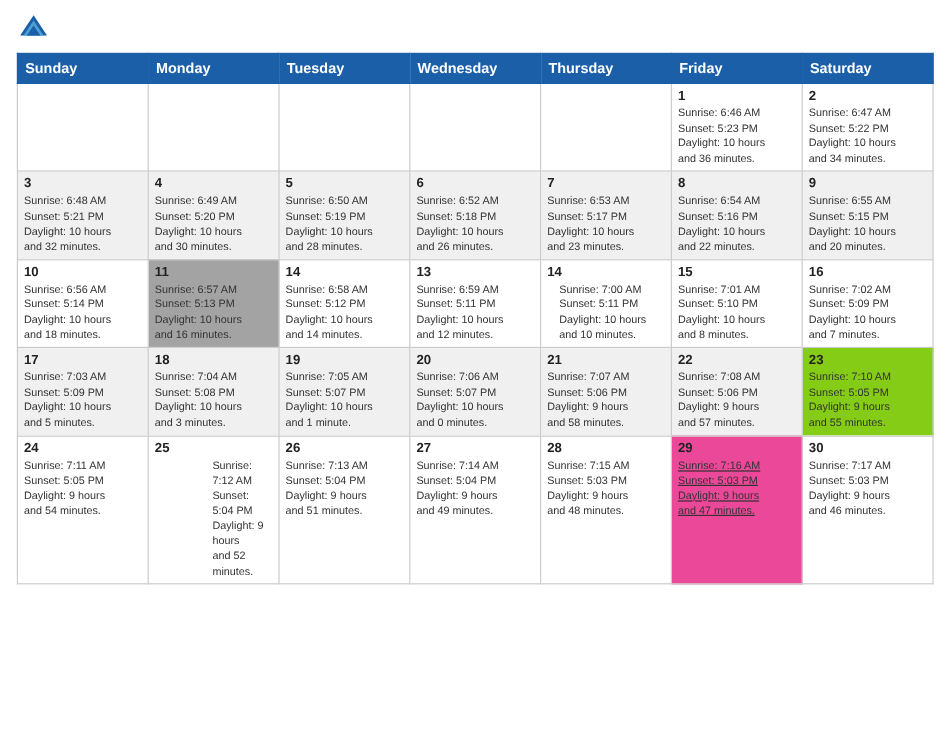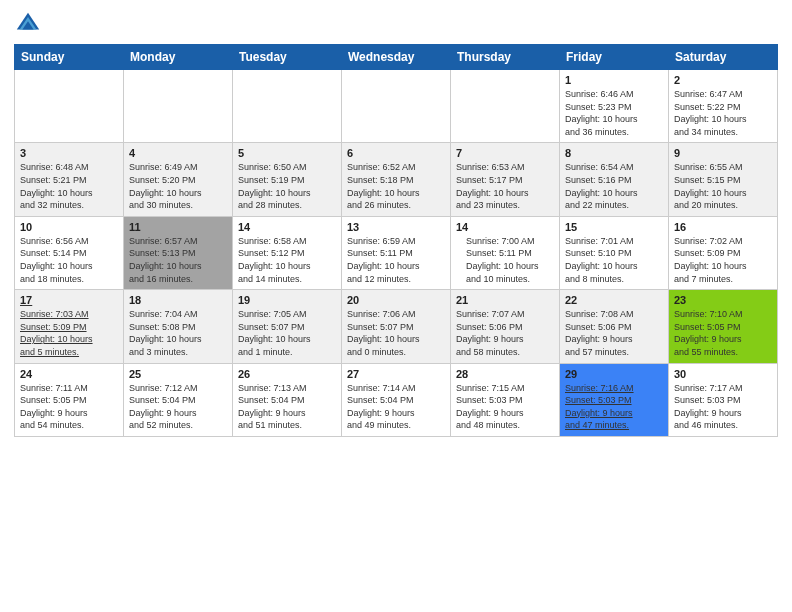--- a/index.html
+++ b/index.html
@@ -252,21 +252,21 @@
           </td>
           <td style="background: rgb(255, 255, 255);">
             <span class="day-num">16</span>
             <div class="day-info" style="white-space: pre-line;">Sunrise: 7:02 AM
 Sunset: 5:09 PM
 Daylight: 10 hours
 and 7 minutes.</div>
           </td>
         </tr>
         <tr class="row-even">
-          <td style="background: rgb(240, 240, 240); text-decoration: underline;">
+          <td style="background: rgb(240, 240, 240);">
             <span class="day-num">17</span>
             <div class="day-info" style="white-space: pre-line;">Sunrise: 7:03 AM
 Sunset: 5:09 PM
 Daylight: 10 hours
 and 5 minutes.</div>
           </td>
           <td style="background: rgb(240, 240, 240);">
             <span class="day-num">18</span>
             <div class="day-info" style="white-space: pre-line;">Sunrise: 7:04 AM
 Sunset: 5:08 PM
@@ -312,21 +312,21 @@
         <tr class="row-odd">
           <td style="background: rgb(255, 255, 255);">
             <span class="day-num">24</span>
             <div class="day-info" style="white-space: pre-line;">Sunrise: 7:11 AM
 Sunset: 5:05 PM
 Daylight: 9 hours
 and 54 minutes.</div>
           </td>
           <td style="background: rgb(255, 255, 255);">
             <span class="day-num">25</span>
-            <div class="day-info" style="white-space: pre-line;">Sunrise: 7:12 AM
+            <div class="day-info" style="white-space: pre-line; margin-left: 48px;">Sunrise: 7:12 AM
 Sunset: 5:04 PM
 Daylight: 9 hours
 and 52 minutes.</div>
           </td>
           <td style="background: rgb(255, 255, 255);">
             <span class="day-num">26</span>
             <div class="day-info" style="white-space: pre-line;">Sunrise: 7:13 AM
 Sunset: 5:04 PM
 Daylight: 9 hours
 and 51 minutes.</div>
@@ -338,21 +338,21 @@
 Daylight: 9 hours
 and 49 minutes.</div>
           </td>
           <td style="background: rgb(255, 255, 255);">
             <span class="day-num">28</span>
             <div class="day-info" style="white-space: pre-line;">Sunrise: 7:15 AM
 Sunset: 5:03 PM
 Daylight: 9 hours
 and 48 minutes.</div>
           </td>
-          <td style="background: #3b82f6;">
+          <td style="background: #ec4899;">
             <span class="day-num">29</span>
             <div class="day-info" style="white-space: pre-line; text-decoration: underline;">Sunrise: 7:16 AM
 Sunset: 5:03 PM
 Daylight: 9 hours
 and 47 minutes.</div>
           </td>
           <td style="background: rgb(255, 255, 255);">
             <span class="day-num">30</span>
             <div class="day-info" style="white-space: pre-line;">Sunrise: 7:17 AM
 Sunset: 5:03 PM

